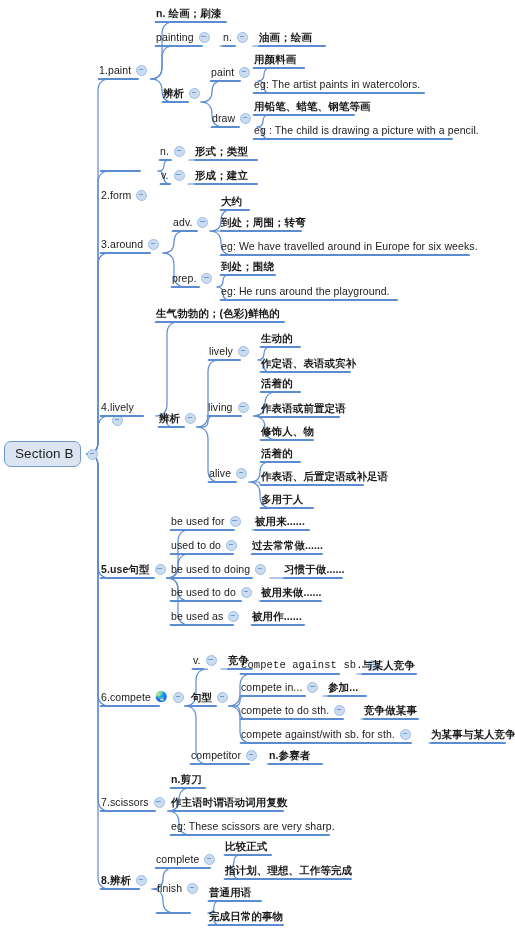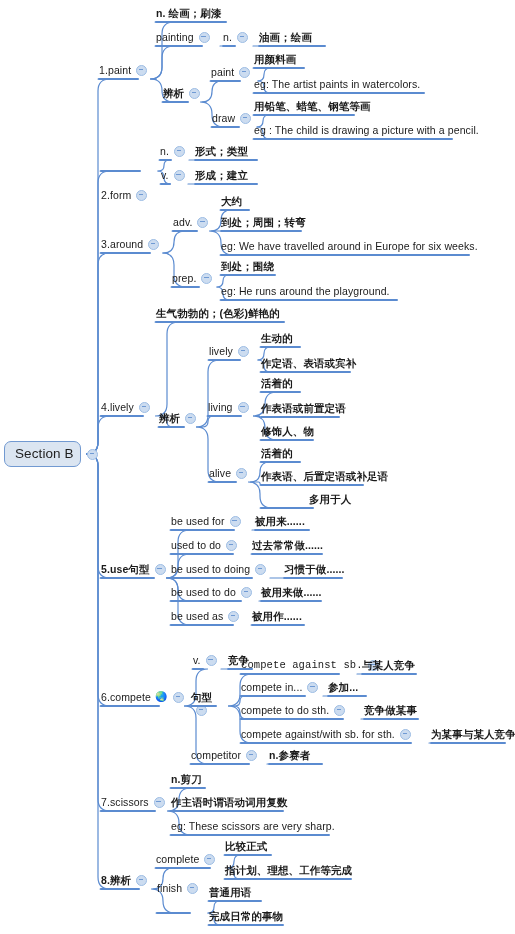--- a/index.html
+++ b/index.html
@@ -297,21 +297,21 @@
       </div>
       <div class="uline" style="left: 171px; top: 286px; width: 29px;"></div>
       <div class="node cn" style="left: 220px; top: 258px;">
         <span class="node-text">到处；围绕</span>
       </div>
       <div class="uline" style="left: 220px; top: 274px; width: 56px;"></div>
       <div class="node" style="left: 220px; top: 283px;">
         <span class="node-text">eg:  He runs around the playground.</span>
       </div>
       <div class="uline" style="left: 220px; top: 299px; width: 178px;"></div>
-      <div class="node" style="left: 100px; top: 399px;">
+      <div class="node" style="left: 100px; top: 399px; flex-direction: column;">
         <span class="node-text">4.lively</span>
         <span class="collapse"></span>
       </div>
       <div class="uline" style="left: 100px; top: 415px; width: 44px;"></div>
       <div class="node cn" style="left: 155px; top: 305px;">
         <span class="node-text">生气勃勃的；(色彩)鲜艳的</span>
       </div>
       <div class="uline" style="left: 155px; top: 321px; width: 130px;"></div>
       <div class="node cn" style="left: 158px; top: 410px;">
         <span class="node-text">辨析</span>
@@ -354,21 +354,21 @@
       </div>
       <div class="uline" style="left: 208px; top: 481px; width: 29px;"></div>
       <div class="node cn" style="left: 260px; top: 445px;">
         <span class="node-text">活着的</span>
       </div>
       <div class="uline" style="left: 260px; top: 461px; width: 41px;"></div>
       <div class="node cn" style="left: 260px; top: 468px;">
         <span class="node-text">作表语、后置定语或补足语</span>
       </div>
       <div class="uline" style="left: 260px; top: 484px; width: 104px;"></div>
-      <div class="node cn" style="left: 260px; top: 491px; padding-left: 48px;">
+      <div class="node cn" style="left: 260px; top: 491px;">
         <span class="node-text">多用于人</span>
       </div>
       <div class="uline" style="left: 260px; top: 507px; width: 54px;"></div>
       <div class="node cn" style="left: 100px; top: 561px;">
         <span class="node-text">5.use句型</span>
         <span class="collapse"></span>
       </div>
       <div class="uline" style="left: 100px; top: 577px; width: 55px;"></div>
       <div class="node" style="left: 170px; top: 513px;">
         <span class="node-text">be used for</span>
@@ -423,21 +423,21 @@
       <div class="uline" style="left: 100px; top: 705px; width: 60px;"></div>
       <div class="node" style="left: 192px; top: 652px;">
         <span class="node-text">v.</span>
         <span class="collapse"></span>
       </div>
       <div class="uline" style="left: 192px; top: 668px; width: 12px;"></div>
       <div class="node cn" style="left: 227px; top: 652px;">
         <span class="node-text">竞争</span>
       </div>
       <div class="uline" style="left: 227px; top: 668px; width: 26px;"></div>
-      <div class="node cn" style="left: 190px; top: 689px; flex-direction: column;">
+      <div class="node cn" style="left: 190px; top: 689px;">
         <span class="node-text">句型</span>
         <span class="collapse"></span>
       </div>
       <div class="uline" style="left: 190px; top: 705px; width: 27px;"></div>
       <div class="node" style="left: 240px; top: 657px; font-family: Liberation Mono, monospace;">
         <span class="node-text">compete against sb.</span>
         <span class="collapse"></span>
       </div>
       <div class="uline" style="left: 240px; top: 673px; width: 100px;"></div>
       <div class="node cn" style="left: 361px; top: 657px;">

